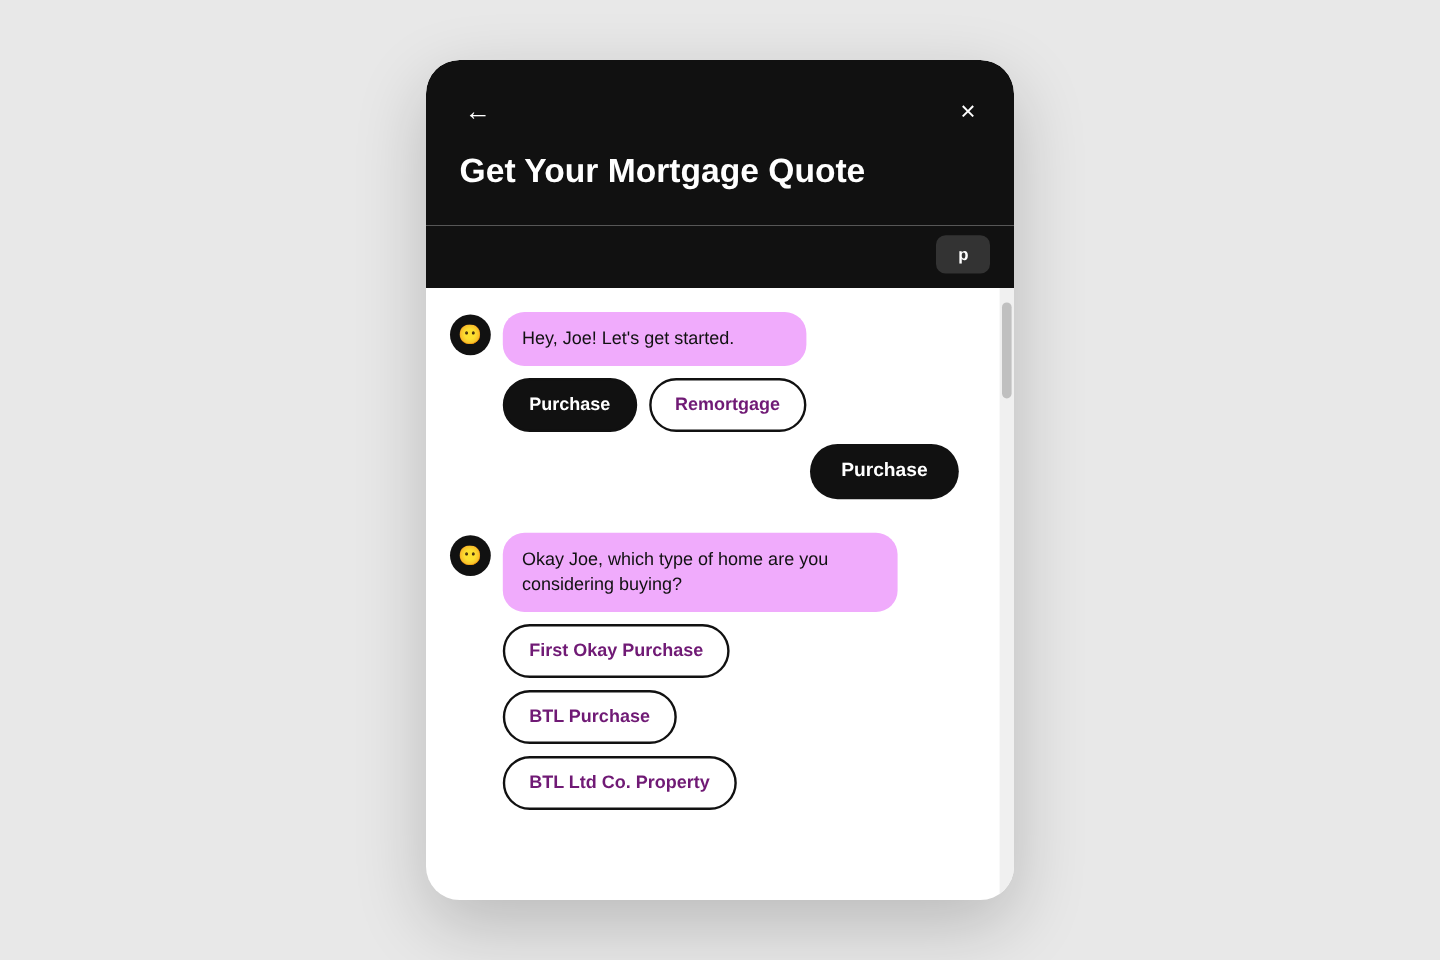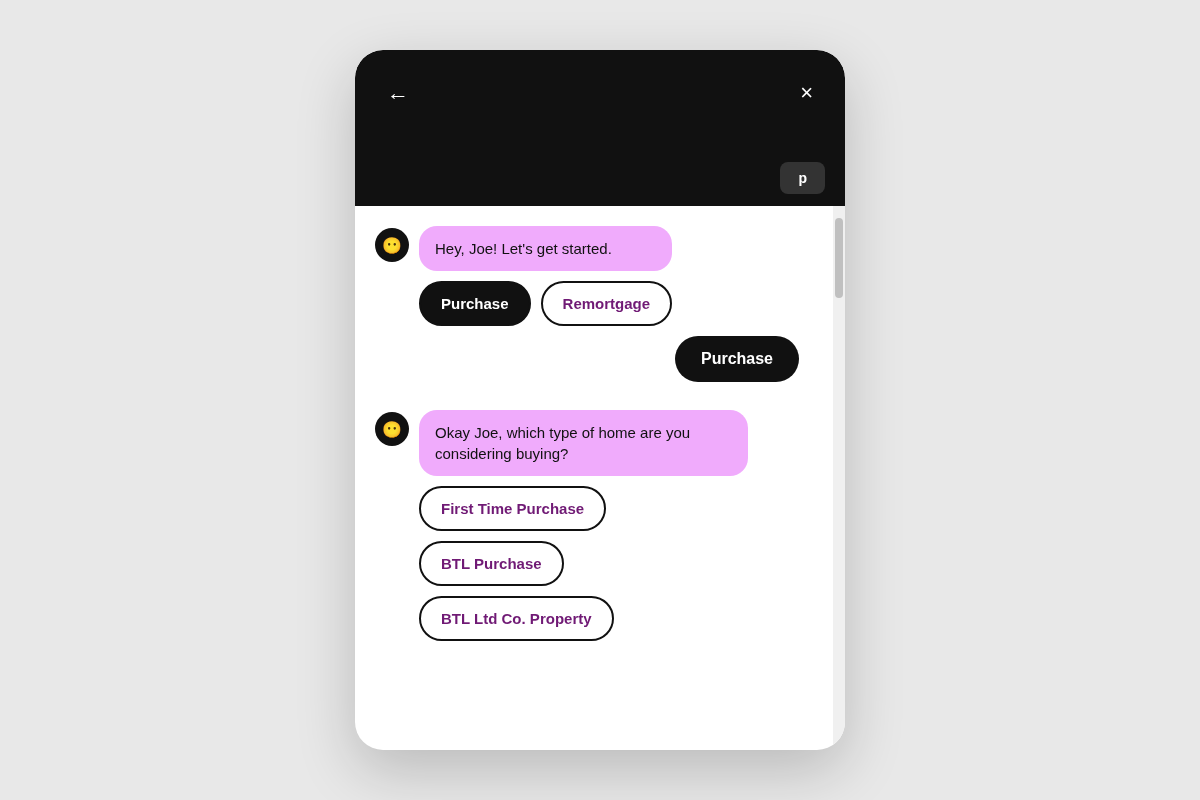--- a/index.html
+++ b/index.html
@@ -200,20 +200,21 @@
 </head>
 <body>
 
 <div class="phone-container">
 
   <div class="header">
     <div class="header-nav">
       <button class="nav-btn">←</button>
       <button class="nav-btn">×</button>
     </div>
+    <div class="header-title">Get Your Mortgage Quote</div>
   </div>
 
   <div class="top-bar">
     <button class="top-bar-btn">p</button>
   </div>
 
   <div class="chat-area-wrapper">
     <div class="chat-area">
 
       <div class="bot-message-group">
@@ -235,21 +236,21 @@
 
       <div class="spacer"></div>
 
       <div class="bot-message-group">
         <div class="bot-avatar">
           <span class="bot-avatar-icon">😶</span>
         </div>
         <div class="bot-messages">
           <div class="bot-bubble">Okay Joe, which type of home are you considering buying?</div>
           <div class="options-row">
-            <button class="option-btn unselected">First Time Purchase</button>
+            <button class="option-btn unselected">First Okay Purchase</button>
             <button class="option-btn unselected">BTL Purchase</button>
             <button class="option-btn unselected">BTL Ltd Co. Property</button>
           </div>
         </div>
       </div>
 
     </div>
 
     <div class="scrollbar-track">
       <div class="scrollbar-thumb"></div>

